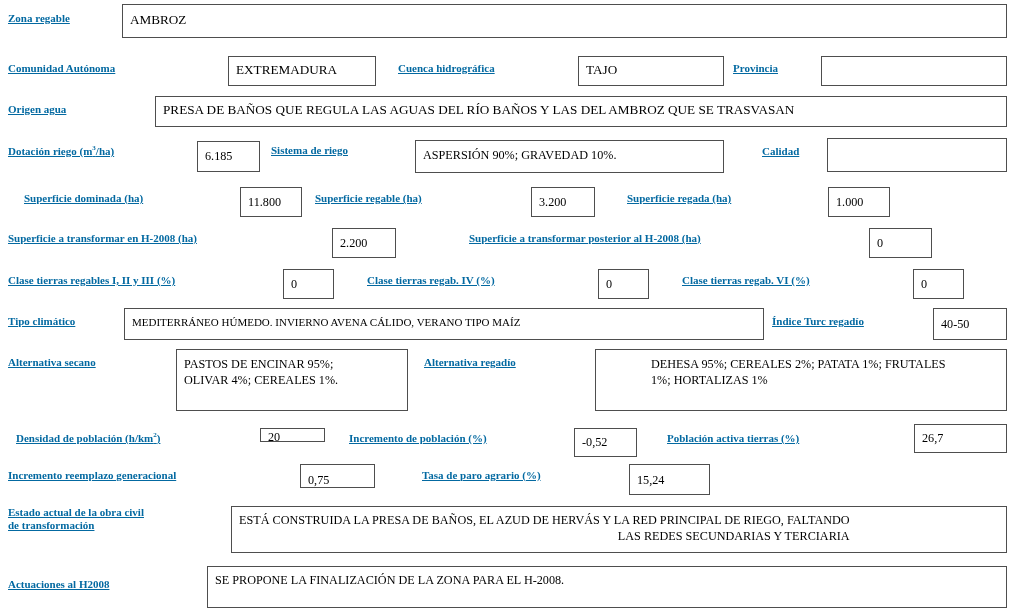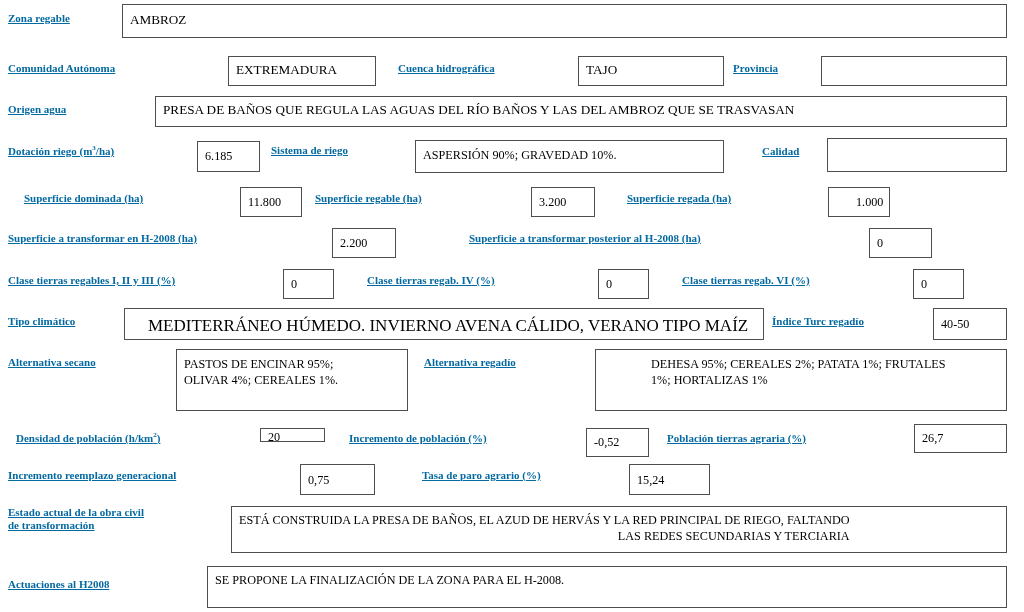--- a/index.html
+++ b/index.html
@@ -109,21 +109,21 @@
     <span class="val" style="padding-top:7px;">11.800</span>
   </div>
 
   <div class="lbl" style="left:315px; top:192px;">Superficie regable (ha)</div>
   <div class="box small" style="left:531px; top:187px; width:64px; height:30px;">
     <span class="val" style="padding-top:7px;">3.200</span>
   </div>
 
   <div class="lbl" style="left:627px; top:192px;">Superficie regada (ha)</div>
   <div class="box small" style="left:828px; top:187px; width:62px; height:30px;">
-    <span class="val" style="padding-top:7px;margin-left:20px;">1.000</span>
+    <span class="val" style="padding-top:7px;">1.000</span>
   </div>
 
   <div class="lbl" style="left:8px; top:232px;">Superficie a transformar en H-2008 (ha)</div>
   <div class="box small" style="left:332px; top:228px; width:64px; height:30px;">
     <span class="val" style="padding-top:7px;">2.200</span>
   </div>
 
   <div class="lbl" style="left:469px; top:232px;">Superficie a transformar posterior al H-2008 (ha)</div>
   <div class="box small" style="left:869px; top:228px; width:63px; height:30px;">
     <span class="val" style="padding-top:7px;">0</span>
@@ -139,21 +139,21 @@
     <span class="val" style="padding-top:7px;">0</span>
   </div>
 
   <div class="lbl" style="left:682px; top:274px;">Clase tierras regab. VI (%)</div>
   <div class="box small" style="left:913px; top:269px; width:51px; height:30px;">
     <span class="val" style="padding-top:7px;">0</span>
   </div>
 
   <div class="lbl" style="left:8px; top:315px;">Tipo climático</div>
   <div class="box small" style="left:124px; top:308px; width:640px; height:32px;">
-    <span class="val" style="padding-top:6px; font-size:17px;margin-left:16px;">MEDITERRÁNEO HÚMEDO. INVIERNO AVENA CÁLIDO, VERANO TIPO MAÍZ</span>
+    <span class="val" style="padding-top:6px; font-size:11px;">MEDITERRÁNEO HÚMEDO. INVIERNO AVENA CÁLIDO, VERANO TIPO MAÍZ</span>
   </div>
 
   <div class="lbl" style="left:772px; top:315px;">Índice Turc regadío</div>
   <div class="box small" style="left:933px; top:308px; width:74px; height:32px;">
     <span class="val" style="padding-top:8px;">40-50</span>
   </div>
 
   <div class="lbl" style="left:8px; top:356px;">Alternativa secano</div>
   <div class="box small" style="left:176px; top:349px; width:232px; height:62px;">
     <span class="val" style="padding-top:6px; line-height:1.35;">PASTOS DE ENCINAR 95%;
@@ -167,31 +167,31 @@
   </div>
 
   <div class="lbl" style="left:8px; top:432px;margin-left:8px;">
     <span>Densidad de población  (h/km</span><sup>2</sup><span>)</span>
   </div>
   <div class="box small" style="left:260px; top:428px; width:65px; height:14px;align-items:center;">
     <span class="val" style="padding-top:6px;">20</span>
   </div>
 
   <div class="lbl" style="left:349px; top:432px;">Incremento de población (%)</div>
-  <div class="box small" style="left:586px; top:428px; width:63px; height:29px;">
+  <div class="box small" style="left:574px; top:428px; width:63px; height:29px;">
     <span class="val" style="padding-top:6px;">-0,52</span>
   </div>
 
-  <div class="lbl" style="left:667px; top:432px;">Población tierras agraria (%)</div>
+  <div class="lbl" style="left:667px; top:432px;">Población activa tierras (%)</div>
   <div class="box small" style="left:914px; top:424px; width:93px; height:29px;">
     <span class="val" style="padding-top:6px;">26,7</span>
   </div>
 
   <div class="lbl" style="left:8px; top:469px;">Incremento reemplazo generacional</div>
-  <div class="box small" style="left:300px; top:464px; width:75px; height:31px;">
+  <div class="box small" style="left:300px; top:464px; width:75px; height:24px;">
     <span class="val" style="padding-top:8px;">0,75</span>
   </div>
 
   <div class="lbl" style="left:422px; top:469px;">Tasa de paro agrario (%)</div>
   <div class="box small" style="left:629px; top:464px; width:81px; height:31px;">
     <span class="val" style="padding-top:8px;">15,24</span>
   </div>
 
   <div class="lbl wrap" style="left:8px; top:506px; width:228px; white-space:pre-line;">Estado actual de la obra civil
 de transformación</div>

